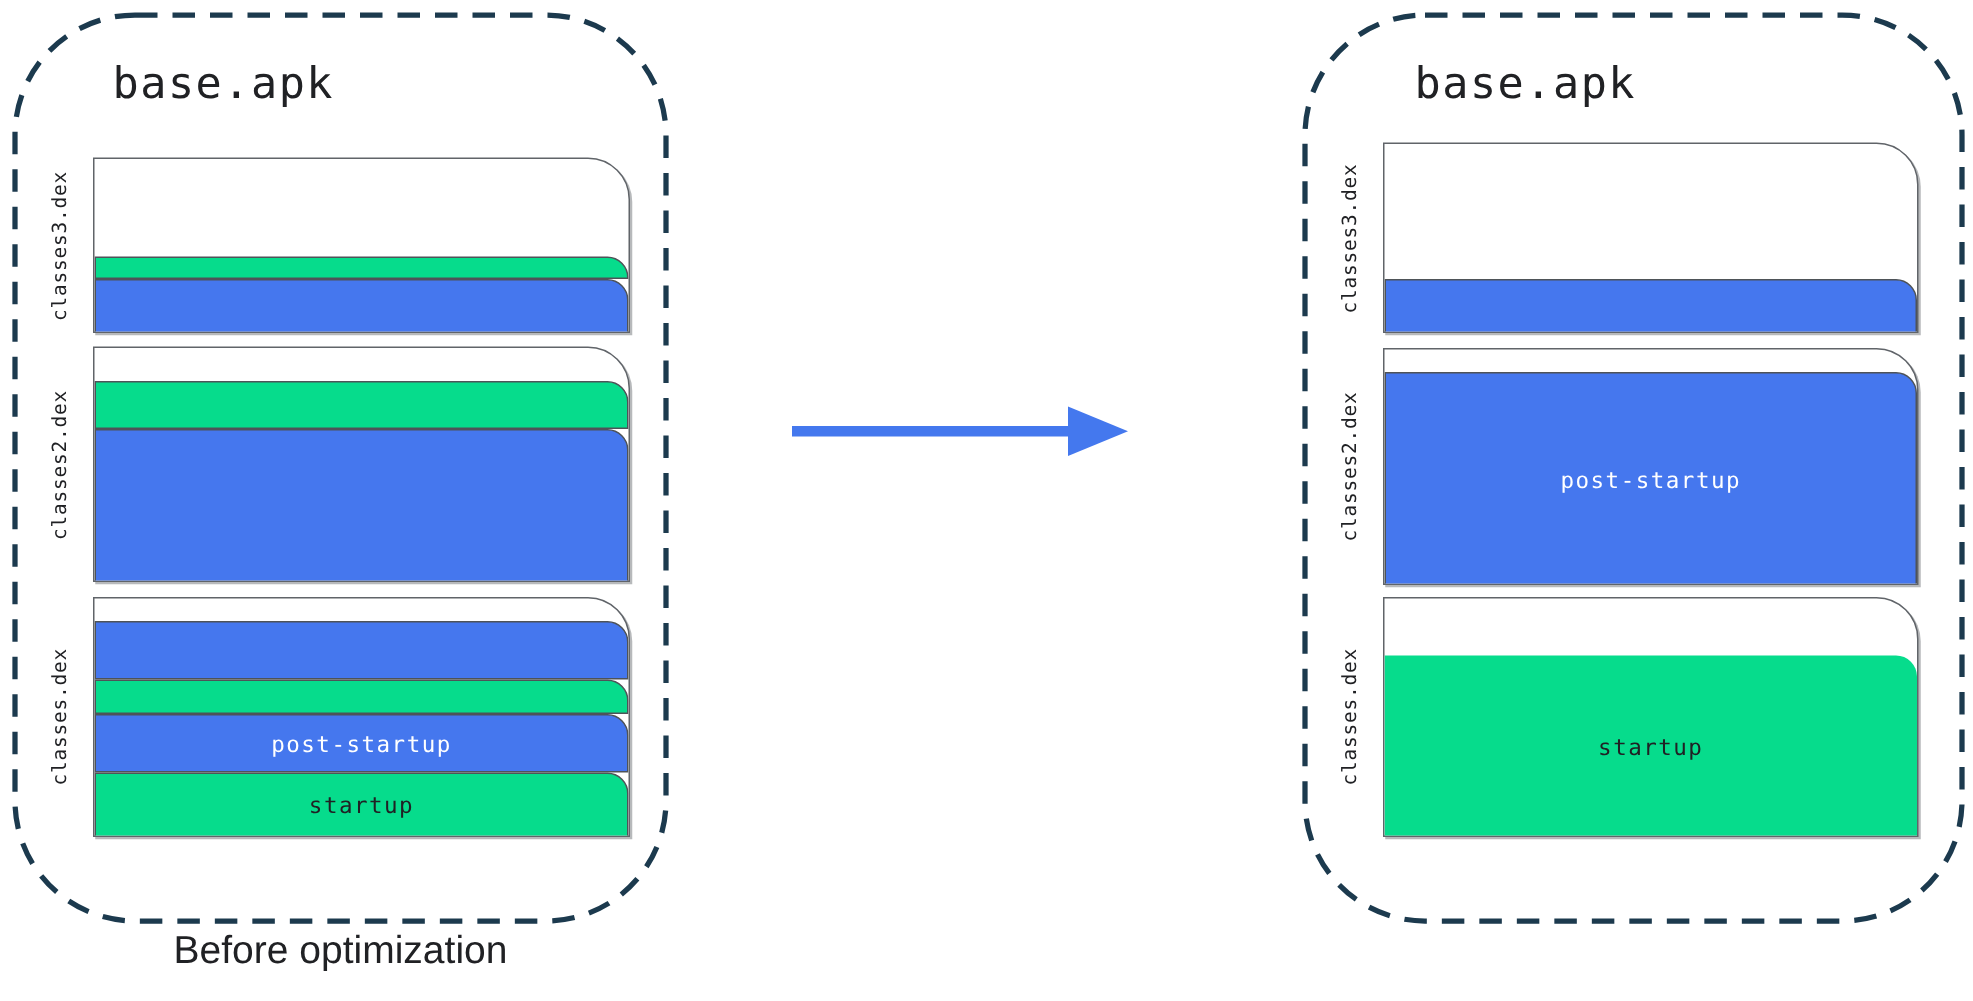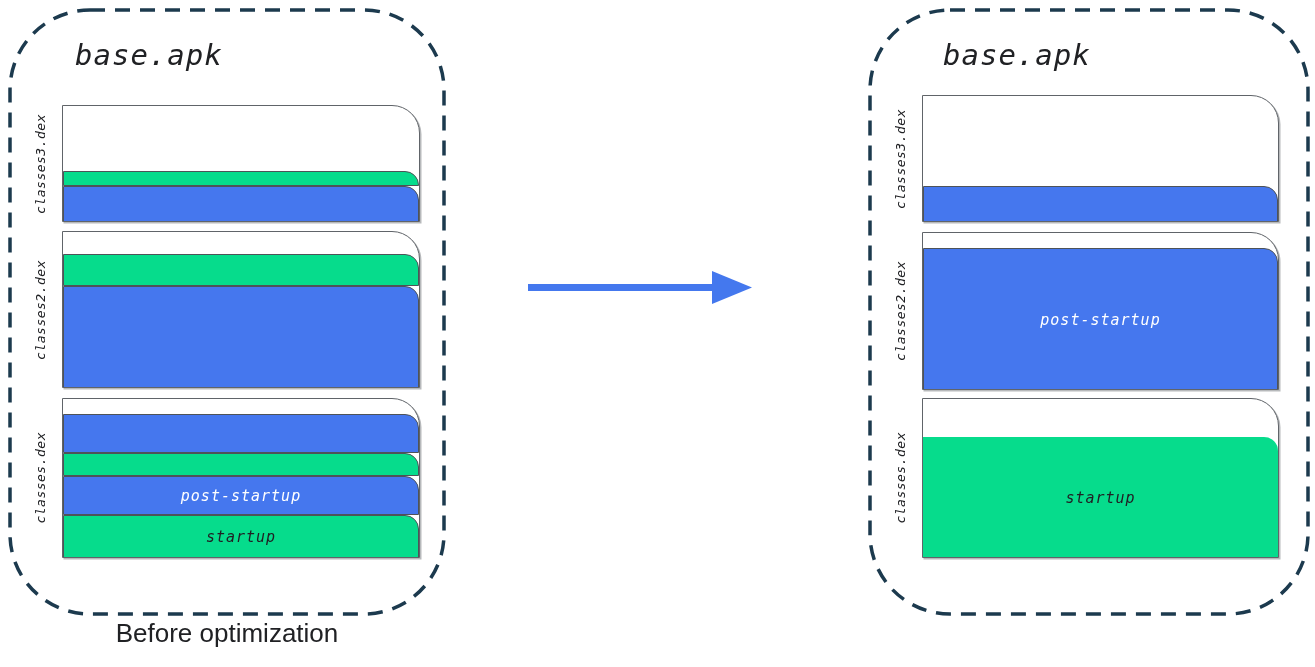--- a/index.html
+++ b/index.html
@@ -3,21 +3,21 @@
 <meta charset="utf-8">
 <style>
   html,body{margin:0;padding:0;background:#ffffff;}
   .canvas{
     position:relative;
     width:1315px;height:667px;
     background:#ffffff;
     font-family:"DejaVu Sans Mono", monospace;
     overflow:hidden;
   }
-  .panel{position:absolute;top:8px;height:608px;font-style:italic;}
+  .panel{position:absolute;top:8px;height:608px;}
   .panel svg.dashed-rect{position:absolute;left:0;top:0;display:block;}
   .apk-title{
     position:absolute;
     font-family:"DejaVu Sans Mono", monospace;
     font-size:29px;
     letter-spacing:1px;
     color:var(--text-dark);
     white-space:nowrap;
   }
   .vlabel-wrap{

